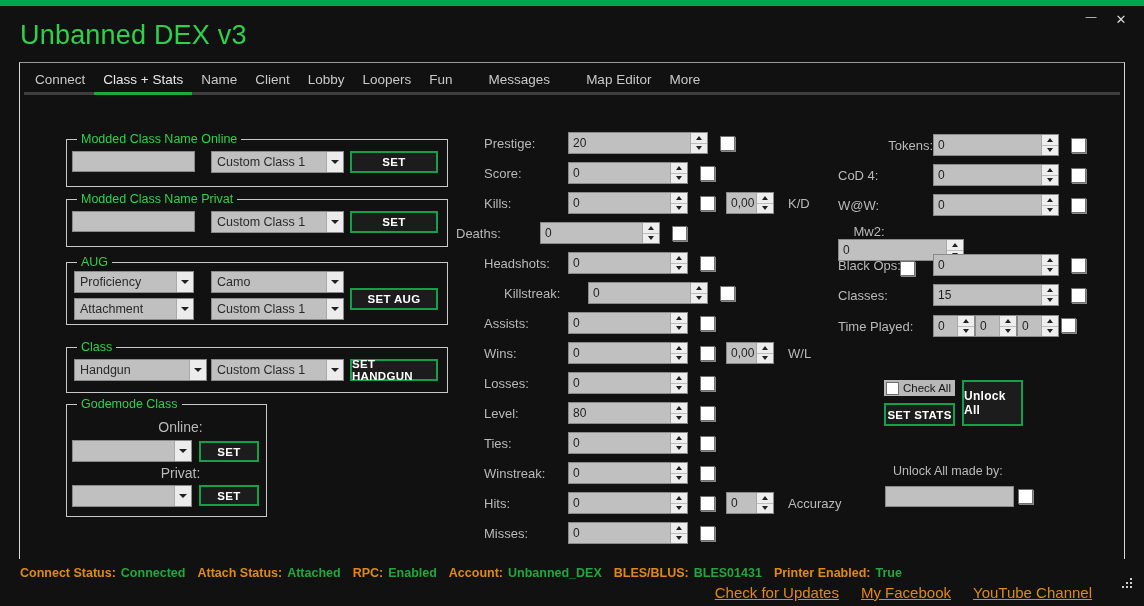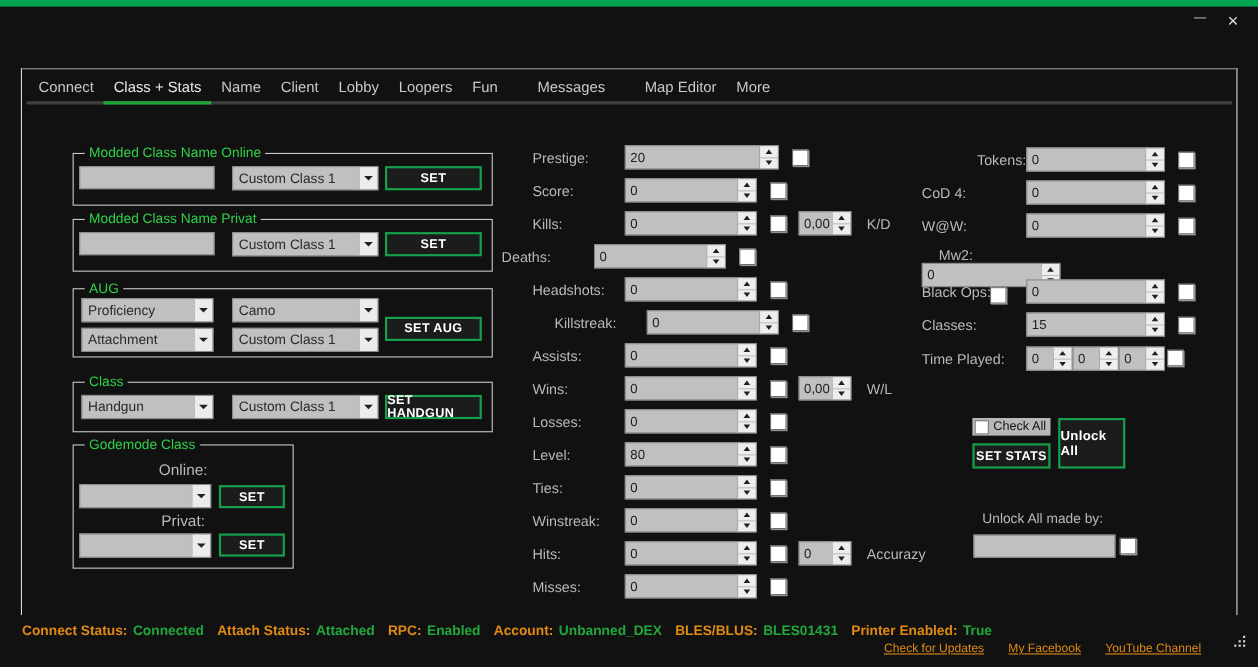--- a/index.html
+++ b/index.html
@@ -65,47 +65,48 @@
   .sp-up { width: 0; height: 0; border-left: 3.5px solid transparent; border-right: 3.5px solid transparent;
            border-bottom: 4px solid #202020; }
   .sp-dn { width: 0; height: 0; border-left: 3.5px solid transparent; border-right: 3.5px solid transparent;
            border-top: 4px solid #202020; }
 
   .chk { width: 15px; height: 15px; background: #ffffff; border: 1px solid #707070;
          box-shadow: 1px 1px 0 #888888; }
 
   .lbl { color: #b9b9b9; font-size: 13px; white-space: nowrap; }
   .lbl-sm { color: #b9b9b9; font-size: 12.5px; white-space: nowrap; }
-  .lbl-center { color: #b9b9b9; font-size: 14px; text-align: center; }
+  .lbl-center { color: #b9b9b9; font-size: 14px; text-align: center; margin-left: 14px; }
 
   .row { position: absolute; display: flex; align-items: center; }
 
   
   .statusbar { position: absolute; left: 20px; top: 566px; display: flex; align-items: center; gap: 5px;
                font-size: 12.5px; font-weight: bold; }
   .st-key { color: #e08a14; }
   .st-val { color: #22a73c; font-weight: bold; }
   .links { position: absolute; right: 52px; top: 584px; display: flex; gap: 22px; }
-  .links a { color: #e08a14; font-size: 11px; text-decoration: underline; cursor: default; }
+  .links a { color: #e08a14; font-size: 15px; text-decoration: underline; cursor: default; }
 
   .grip { position: absolute; right: 10px; bottom: 14px; width: 14px; height: 14px; }
   .grip i { position: absolute; width: 2px; height: 2px; background: #cfcfcf; }
 </style>
 </head>
 <body>
 
 <div class="app">
 
   <div class="accent-bar"></div>
 
   <div class="win-controls">
     <div class="win-btn min">—</div>
     <div class="win-btn">✕</div>
   </div>
 
+  <div class="title">Unbanned DEX v3</div>
 
   <div class="panel-border"></div>
 
   <div class="tabstrip">
     <div class="tabs" id="tabs-container">
         <div class="tab">Connect</div>
         <div class="tab active">Class + Stats</div>
         <div class="tab">Name</div>
         <div class="tab">Client</div>
         <div class="tab">Lobby</div>
@@ -168,21 +169,21 @@
     <span>Custom Class 1</span>
     <span class="cb-arrow">
         <i></i>
       </span>
   </div>
   <div class="gbtn" style="position:absolute; left:350px; top:288px; width:88px; height:22px;">SET AUG</div>
 
   <div class="group" style="left:66px; top:347px; width:382px; height:46px;">
     <div class="group-title">Class</div>
   </div>
-  <div class="combo" style="position:absolute; left:74px; top:359px; width:120px;">
+  <div class="combo" style="position:absolute; left:74px; top:359px; width:133px;">
     <span>Handgun</span>
     <span class="cb-arrow">
         <i></i>
       </span>
   </div>
   <div class="combo" style="position:absolute; left:211px; top:359px; width:133px;">
     <span>Custom Class 1</span>
     <span class="cb-arrow">
         <i></i>
       </span>

